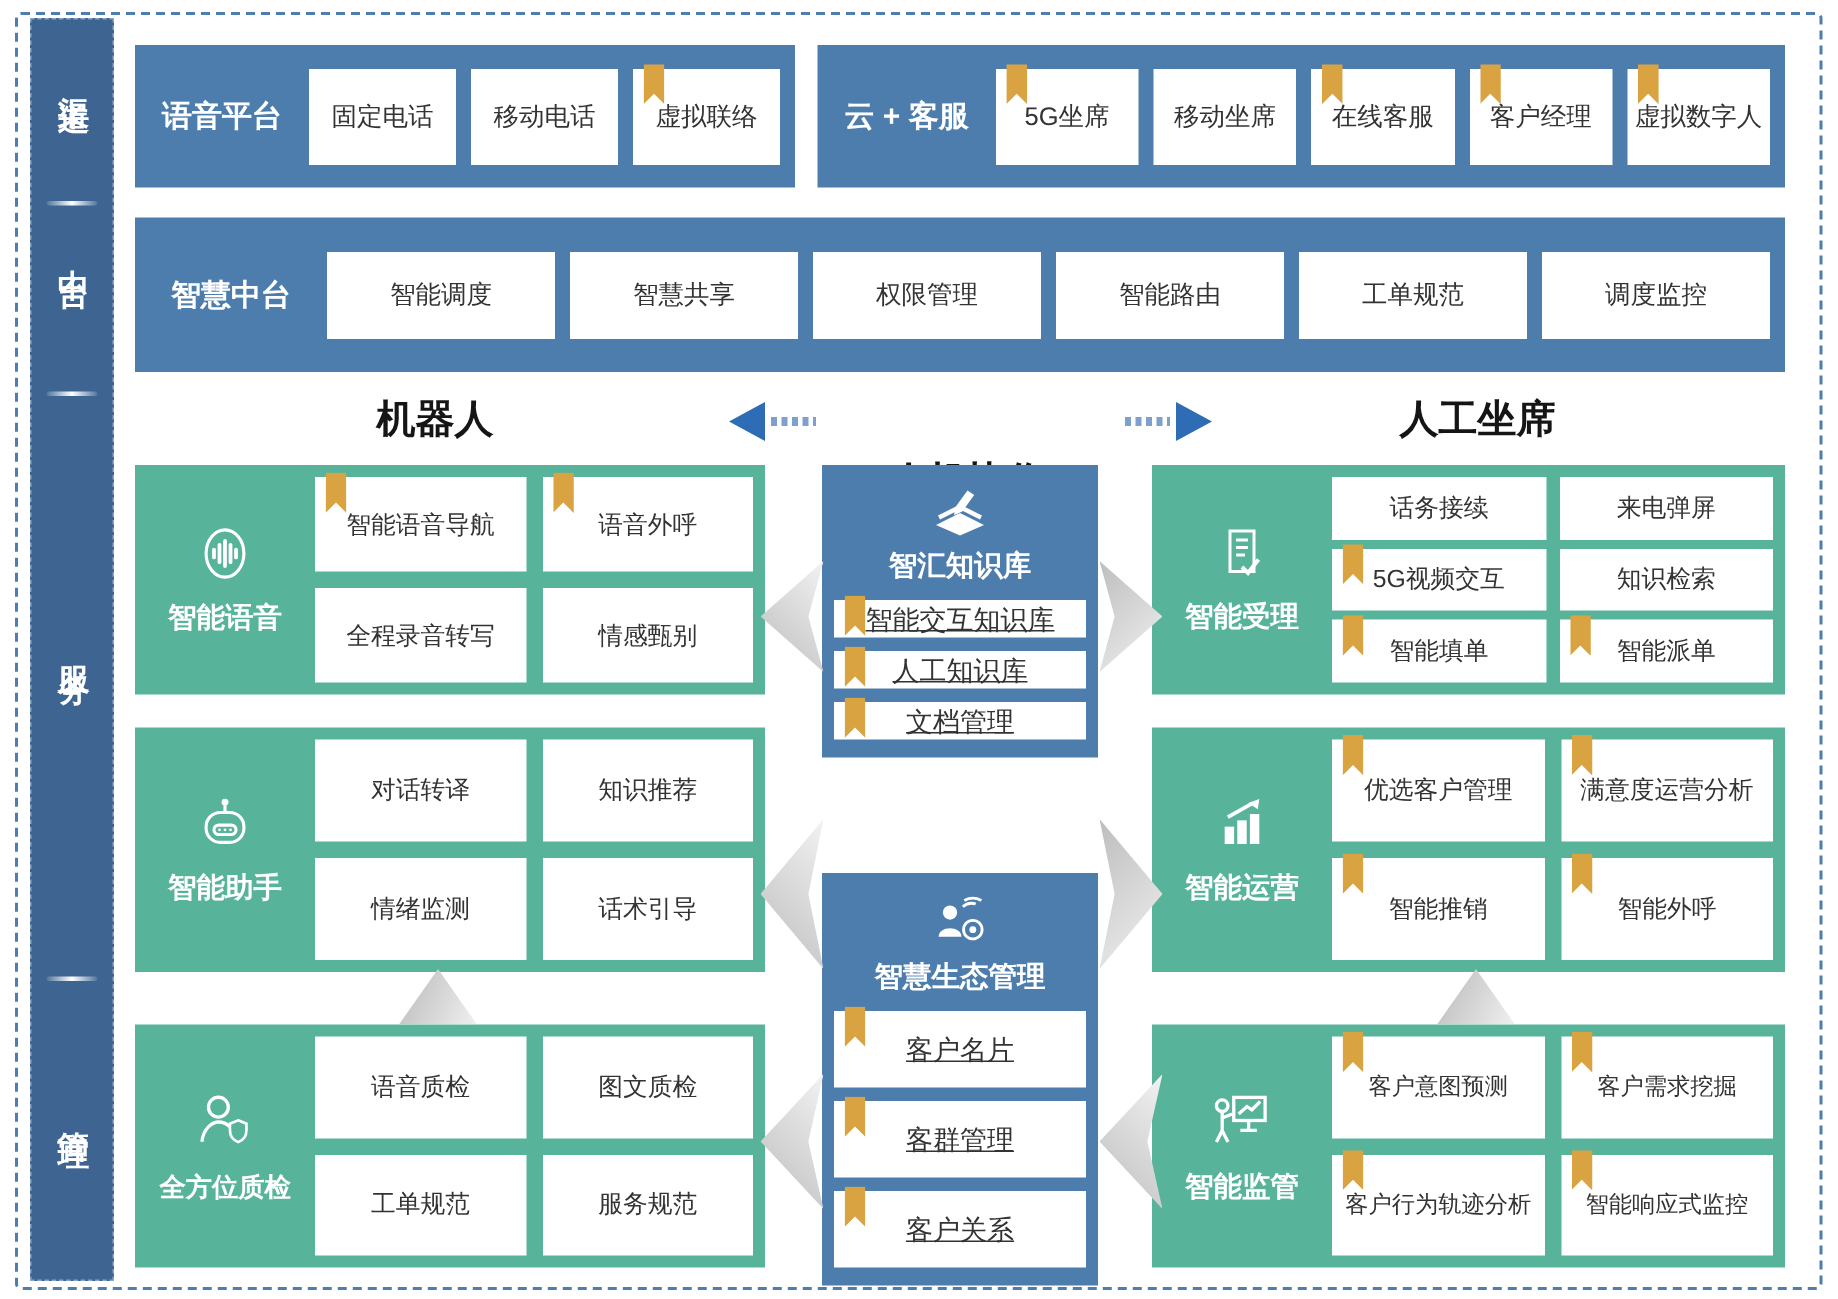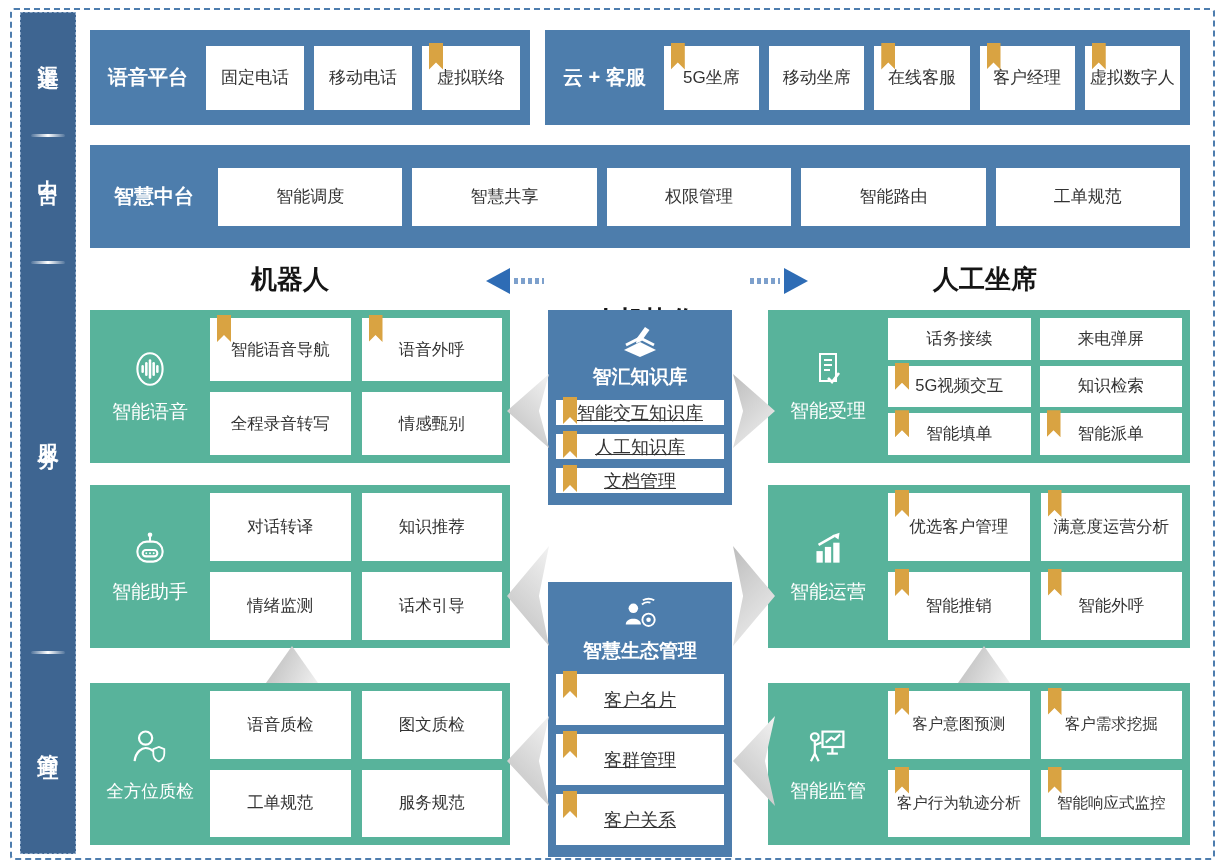--- a/index.html
+++ b/index.html
@@ -45,21 +45,21 @@
   
   .gblock{position:absolute;background:#58b39b;display:flex;box-sizing:border-box;
           padding:8px;gap:8px;}
   .gA{left:90px;top:310px;width:420px;height:153px;}
   .gB{left:90px;top:485px;width:420px;height:163px;}
   .gC{left:90px;top:683px;width:420px;height:162px;}
   .gD{left:768px;top:310px;width:422px;height:153px;}
   .gE{left:768px;top:485px;width:422px;height:163px;}
   .gF{left:768px;top:683px;width:422px;height:162px;}
   .gb-label{flex:0 0 104px;display:flex;flex-direction:column;align-items:center;
-            justify-content:center;gap:9px;color:#fff;font-weight:normal;font-size:19px;
+            justify-content:center;gap:9px;color:#fff;font-weight:bold;font-size:19px;
             text-align:center;}
   .gb-label.sm{font-size:17.5px;}
   .gb-grid{flex:1;display:grid;grid-template-columns:1fr 1fr;gap:11px;}
   .gb-grid .wbox{font-size:16.5px;}
   .g3 .gb-grid{gap:6px 9px;}
   .gF .gb-grid .wbox{font-size:15.5px;}
 
   
   .cblock{position:absolute;left:548px;width:184px;background:#4d7dac;
           box-sizing:border-box;display:flex;flex-direction:column;padding:8px 8px 12px;}
@@ -175,20 +175,24 @@
         <div class="wbox">
 
           <span>智能路由</span>
         </div>
 
         <div class="wbox">
 
           <span>工单规范</span>
         </div>
 
+        <div class="wbox">
+
+          <span>调度监控</span>
+        </div>
       </div>
   </section>
 
   <div class="sec-head sh-left">机器人</div>
   <div class="sec-head sh-center">人机协作</div>
   <div class="sec-head sh-right">人工坐席</div>
 
   <div class="flow fa-left">
     <svg width="60" height="26" viewBox="0 0 60 26">
       <polygon points="0,13 24,0 24,26" fill="#2e6cb5"></polygon>

